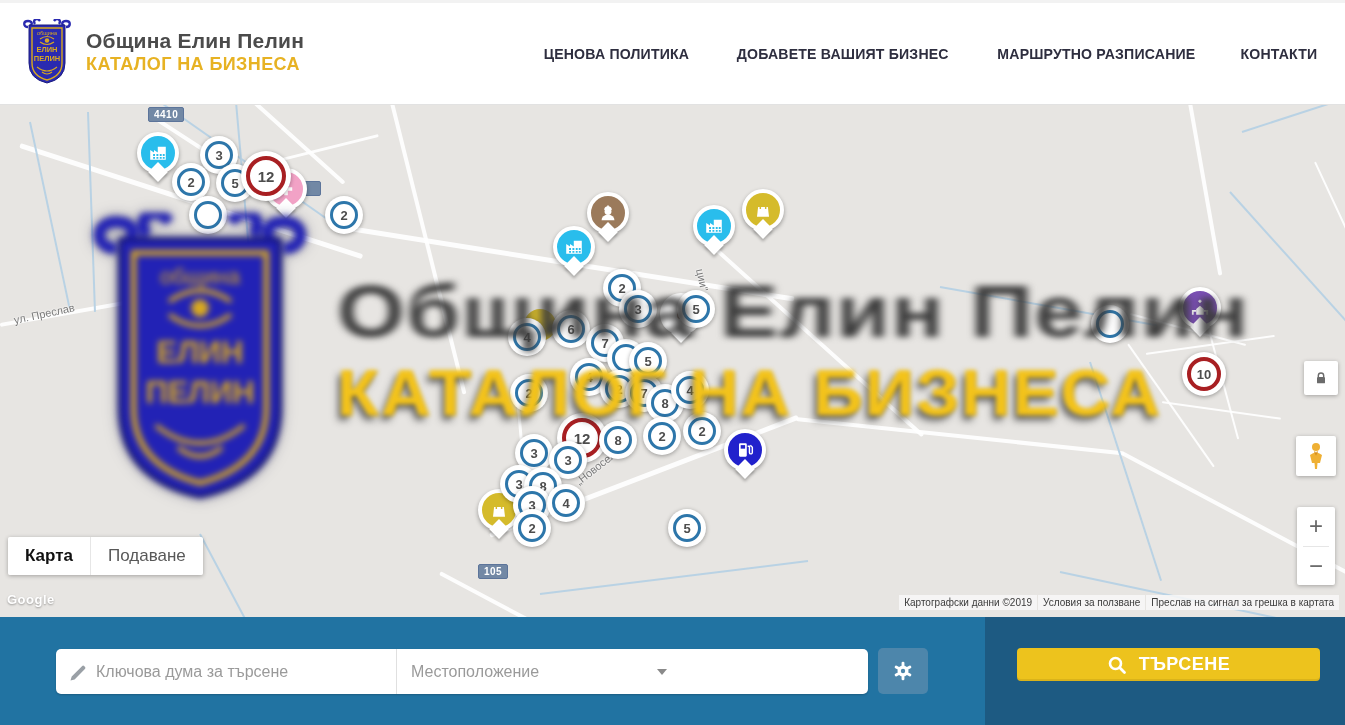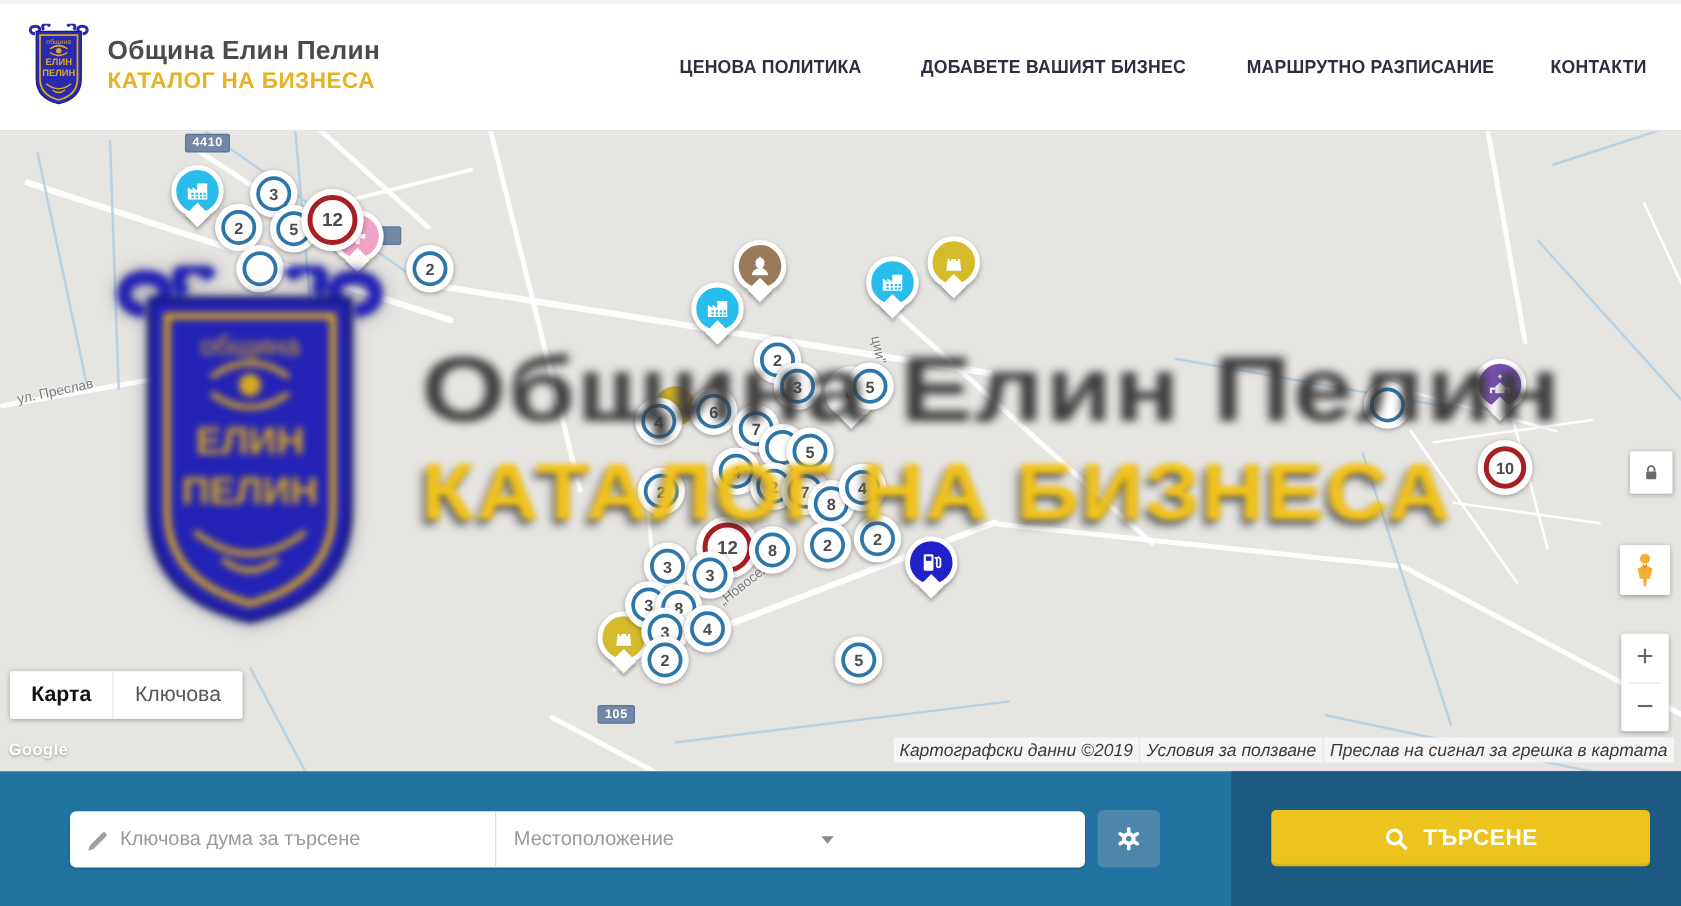--- a/index.html
+++ b/index.html
@@ -54,40 +54,40 @@
   .mt-btn.idle{color:#585858;border-left:1px solid #e6e6e6;border-radius:0 2px 2px 0;}
   .ctl-box{position:absolute;background:#fff;box-shadow:0 1px 4px rgba(0,0,0,.3);border-radius:2px;z-index:8;
            display:flex;align-items:center;justify-content:center;cursor:pointer;}
   #lock-ctl{left:1304px;top:260px;width:34px;height:34px;}
   #pegman-ctl{left:1296px;top:335px;width:40px;height:40px;}
   #zoom-ctl{left:1297px;top:406px;width:38px;height:78px;flex-direction:column;padding:0;}
   .zbtn{width:38px;height:39px;display:flex;align-items:center;justify-content:center;font-size:24px;color:#666;cursor:pointer;}
   #zoom-divider{width:26px;height:1px;background:#e6e6e6;}
   #google-logo{position:absolute;left:7px;bottom:10px;z-index:8;color:#fff;font-size:13px;font-weight:bold;letter-spacing:.5px;
                text-shadow:0 1px 2px rgba(0,0,0,.35);cursor:pointer;}
-  #attribution{position:absolute;right:6px;bottom:7px;z-index:8;display:flex;gap:1px;font-size:14px;color:#3a3a3a;font-style:italic;}
+  #attribution{position:absolute;right:6px;bottom:7px;z-index:8;display:flex;gap:1px;font-size:10px;color:#3a3a3a;}
   #attribution span{background:rgba(248,248,248,.85);padding:2px 5px;white-space:nowrap;}
   #attribution .link{cursor:pointer;}
 
   
   #searchbar{position:absolute;left:0;top:617px;width:1345px;height:108px;background:#2173a2;z-index:30;}
   #searchbar .right-panel{position:absolute;left:985px;top:0;width:360px;height:108px;background:#1d5a82;}
   #search-group{position:absolute;left:56px;top:32px;width:812px;height:45px;background:#fff;border-radius:5px;
                 display:flex;align-items:stretch;box-shadow:0 1px 2px rgba(0,0,0,.2);}
   .sg-sec{display:flex;align-items:center;position:relative;}
   #kw-sec{width:302px;border-right:1px solid #e0e0e0;padding-left:38px;}
   #kw-sec svg{position:absolute;left:12px;top:14px;}
   #kw-input{border:none;outline:none;width:240px;font-size:16px;color:#444;font-family:"Liberation Sans",sans-serif;background:transparent;}
   #kw-input::placeholder{color:#9a9a9a;}
   .sel{width:256px;border-right:1px solid #e0e0e0;padding:0 14px;font-size:16px;color:#9a9a9a;justify-content:space-between;cursor:pointer;}
   .sel:last-of-type{border-right:none;}
   .arrow-down{width:0;height:0;border-left:5px solid transparent;border-right:5px solid transparent;border-top:6px solid #8a8a8a;}
   #gear-btn{position:absolute;left:878px;top:31px;width:50px;height:46px;background:#4d86ab;border-radius:5px;
             display:flex;align-items:center;justify-content:center;cursor:pointer;}
-  #search-btn{position:absolute;left:1017px;top:31px;width:303px;height:45px;background:#edc31d;border:none;border-radius:4px;
+  #search-btn{position:absolute;left:1017px;top:31px;width:303px;height:33px;background:#edc31d;border:none;border-radius:4px;
               display:flex;align-items:center;justify-content:center;gap:12px;cursor:pointer;
               box-shadow:inset 0 -2px 0 rgba(0,0,0,.08);}
   #search-btn span{color:#fff;font-size:18px;font-weight:bold;letter-spacing:.5px;}
 </style>
 </head>
 <body>
 
 <div id="stage">
 
   <div id="header">
@@ -402,21 +402,21 @@
       <circle cx="25" cy="21.5" r="2" fill="#d9a91f"></circle>
       <text x="25" y="34" text-anchor="middle" font-size="7" font-weight="bold" fill="#d9a91f">ЕЛИН</text>
       <text x="25" y="43" text-anchor="middle" font-size="7" font-weight="bold" fill="#d9a91f">ПЕЛИН</text>
       <path d="M15 48 q10 8 20 0 M20 53 q5 4 10 0" stroke="#d9a91f" stroke-width="1" fill="none"></path>
     </svg>
     <div id="wm-line1" class="wm-text">Община Елин Пелин</div>
     <div id="wm-line2" class="wm-text">КАТАЛОГ НА БИЗНЕСА</div>
 
     <div id="maptype">
       <div class="mt-btn active">Карта</div>
-      <div class="mt-btn idle">Ключова</div>
+      <div class="mt-btn idle">Подаване</div>
     </div>
 
     <div id="lock-ctl" class="ctl-box">
       <svg width="16" height="16" viewBox="0 0 18 18">
         <path d="M6 8 V6.3 a3 3 0 0 1 6 0 V8" stroke="#6b6b6b" stroke-width="1.6" fill="none"></path>
         <rect x="4.5" y="8" width="9" height="7" rx="1" fill="#6b6b6b"></rect>
       </svg>
     </div>
 
     <div id="pegman-ctl" class="ctl-box">

